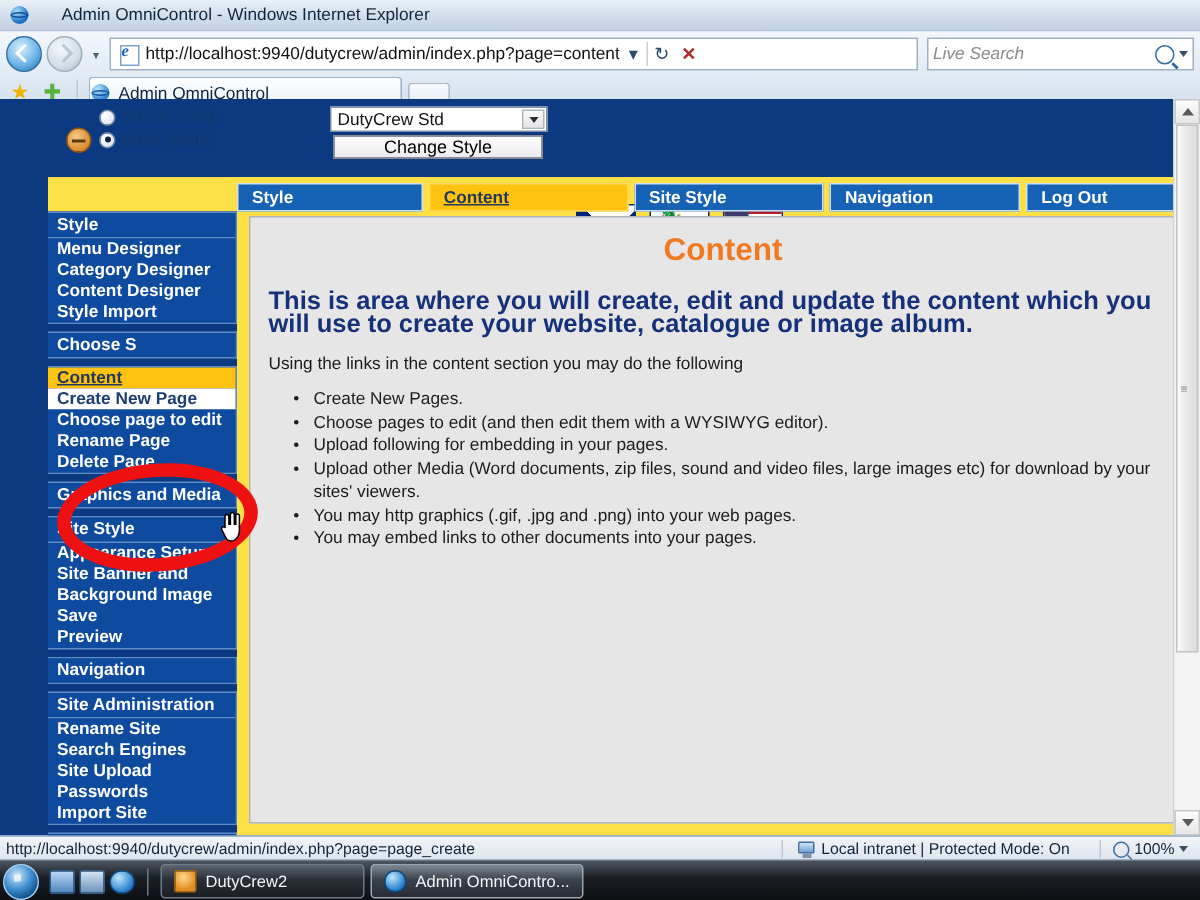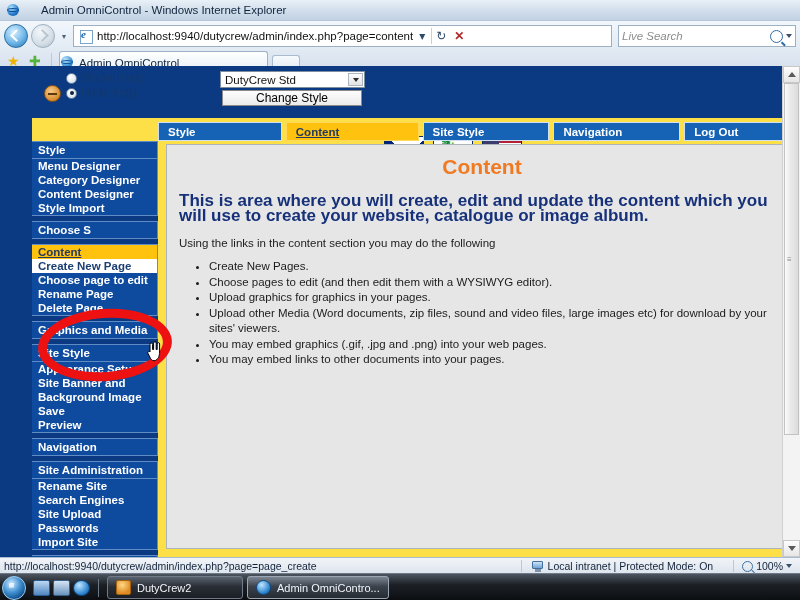--- a/index.html
+++ b/index.html
@@ -640,23 +640,23 @@
 
         </div>
 
         <div class="content">
           <div class="c-title">Content</div>
           <div class="c-lead">This is area where you will create, edit and update the content which you will use to create your website, catalogue or image album.</div>
           <div class="c-sub">Using the links in the content section you may do the following</div>
           <ul class="c-list">
             <li>Create New Pages.</li>
             <li>Choose pages to edit (and then edit them with a WYSIWYG editor).</li>
-            <li>Upload graphics for graphics in your pages.</li>
+            <li>Upload following for embedding in your pages.</li>
             <li>Upload other Media (Word documents, zip files, sound and video files, large images etc) for download by your sites' viewers.</li>
-            <li>You may embed graphics (.gif, .jpg and .png) into your web pages.</li>
+            <li>You may http graphics (.gif, .jpg and .png) into your web pages.</li>
             <li>You may embed links to other documents into your pages.</li>
           </ul>
         </div>
 
         <div class="oval"></div>
 
         <svg class="cursor" viewBox="0 0 18 22">
           <path d="M5 12 L5 4.5 Q5 3 6.3 3 Q7.6 3 7.6 4.5 L7.6 9.5 L8.6 9.5 L8.6 3.2 Q8.6 1.7 9.9 1.7 Q11.2 1.7 11.2 3.2 L11.2 9.5 L12.2 9.5 L12.2 4 Q12.2 2.6 13.4 2.6 Q14.6 2.6 14.6 4 L14.6 13.5 Q14.6 18.5 10.8 20.4 Q7 21.6 5.4 18.2 L3 13.4 Q2.3 11.9 3.5 11.3 Q4.5 10.9 5 12 Z" fill="#ffffff" stroke="#000000" stroke-width="1"></path>
         </svg>
 

